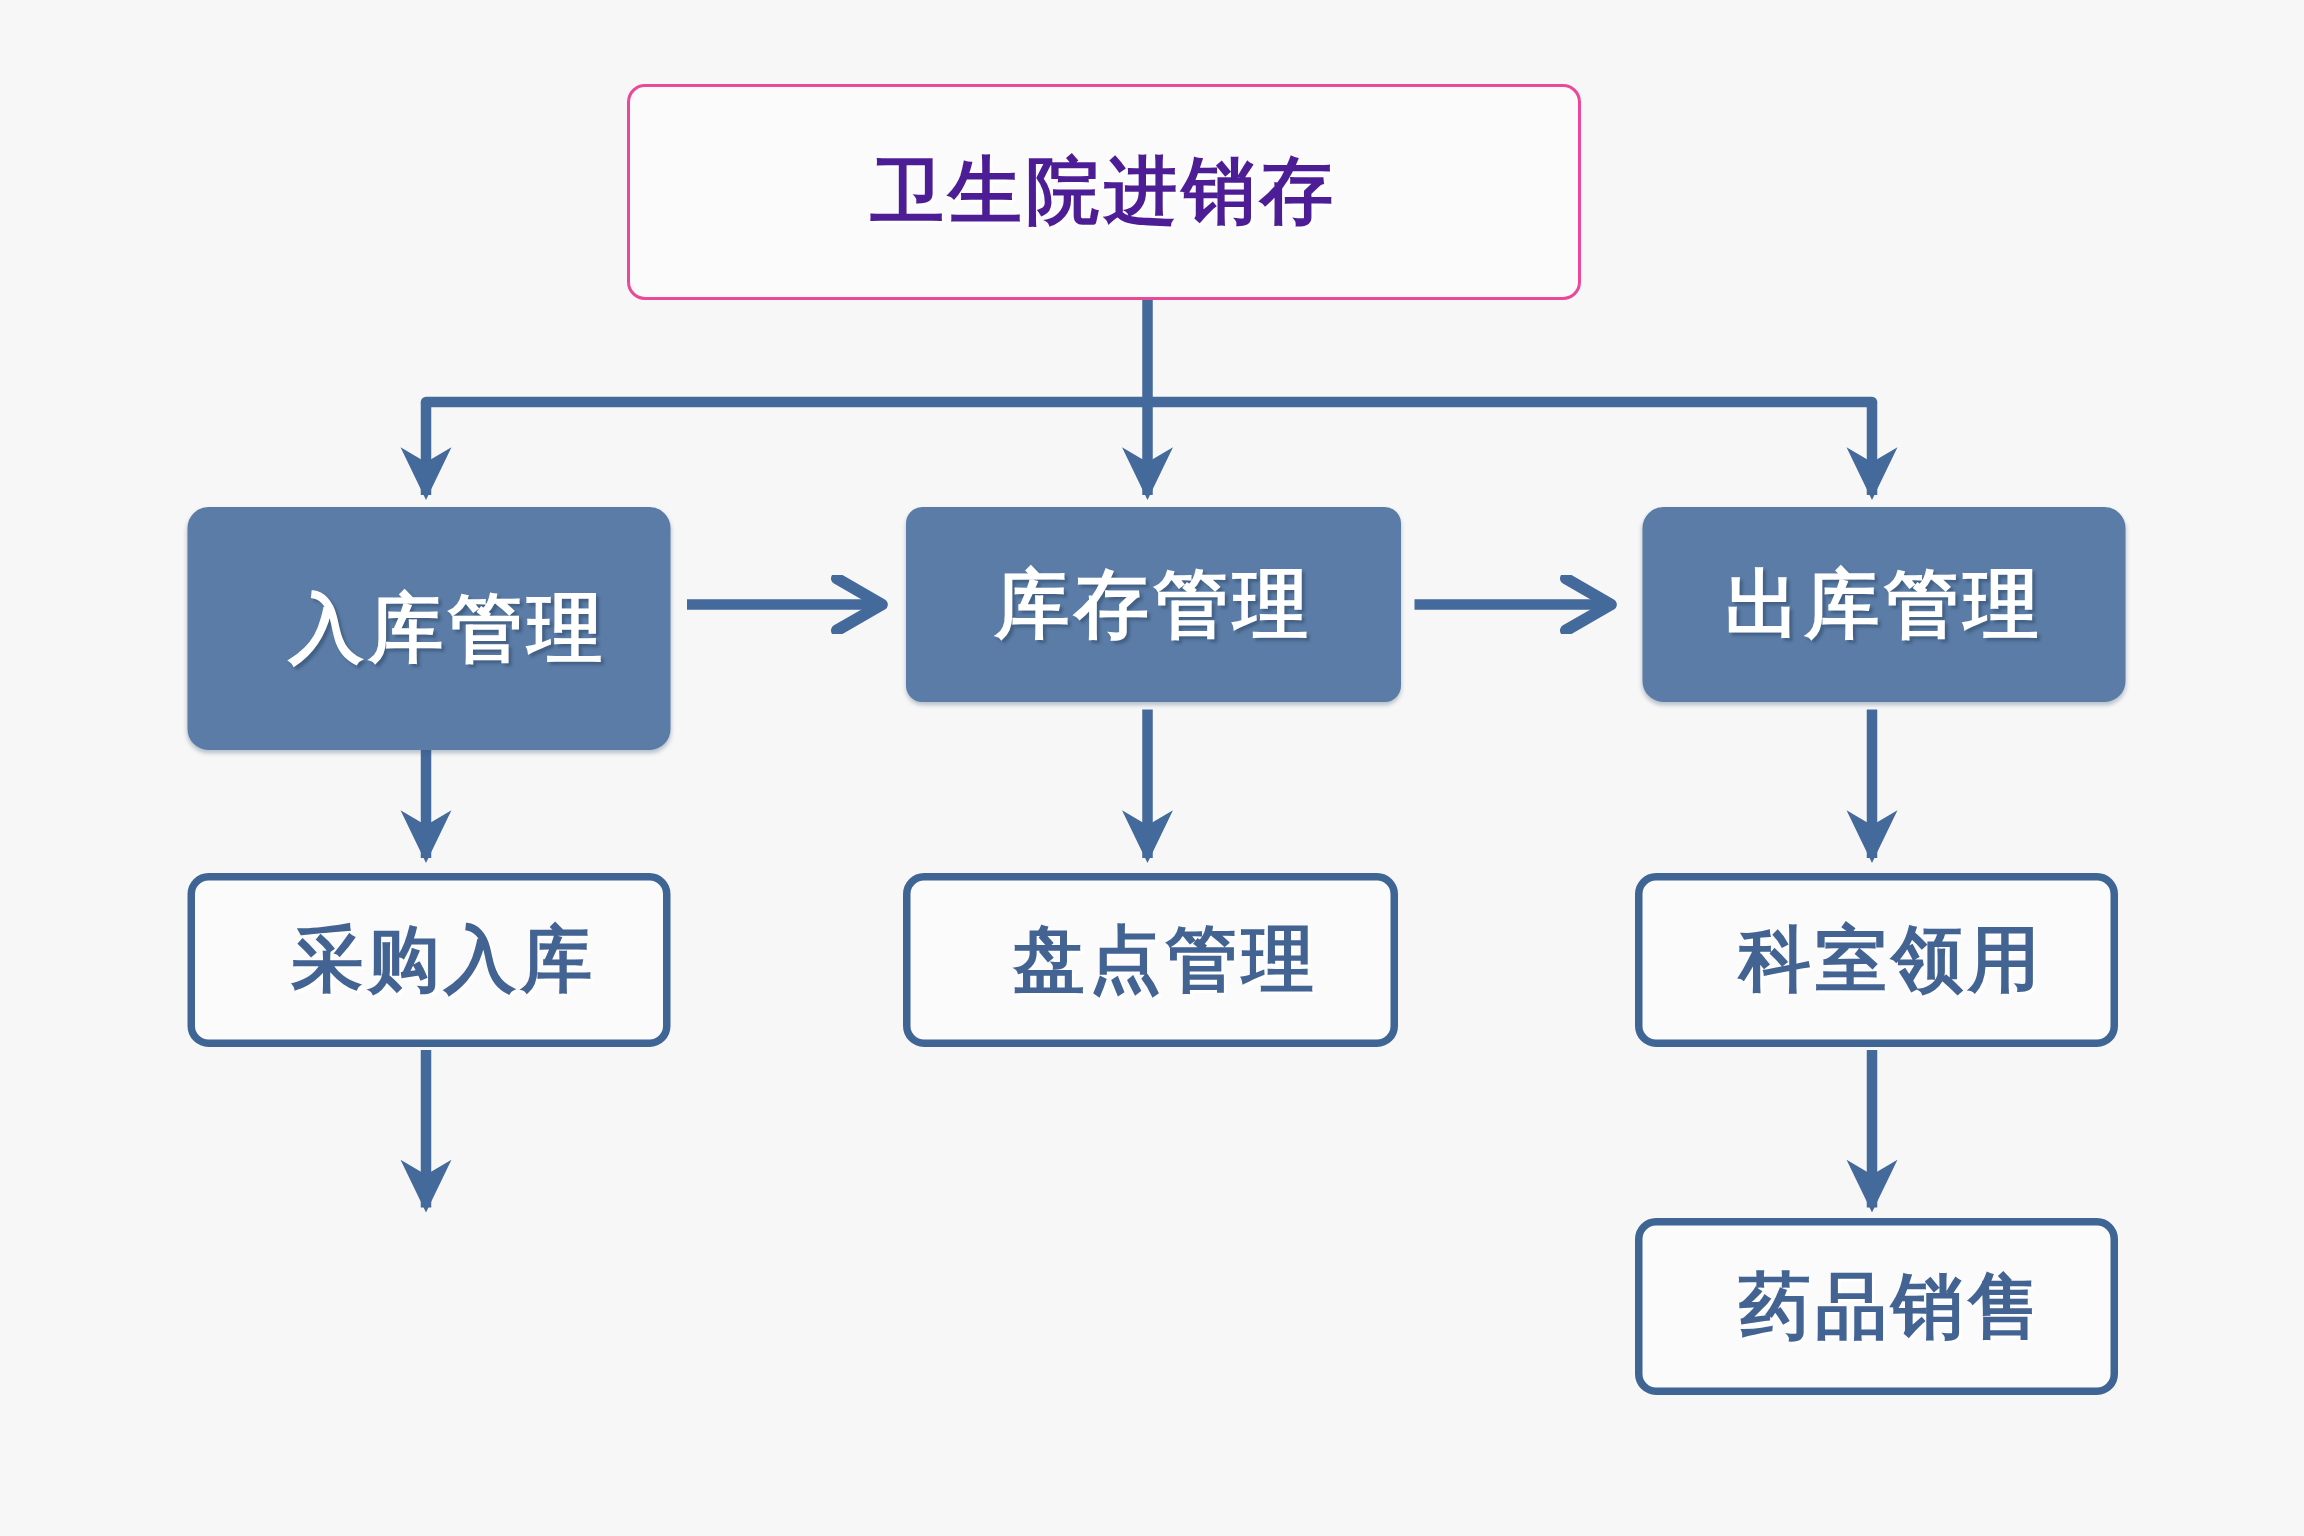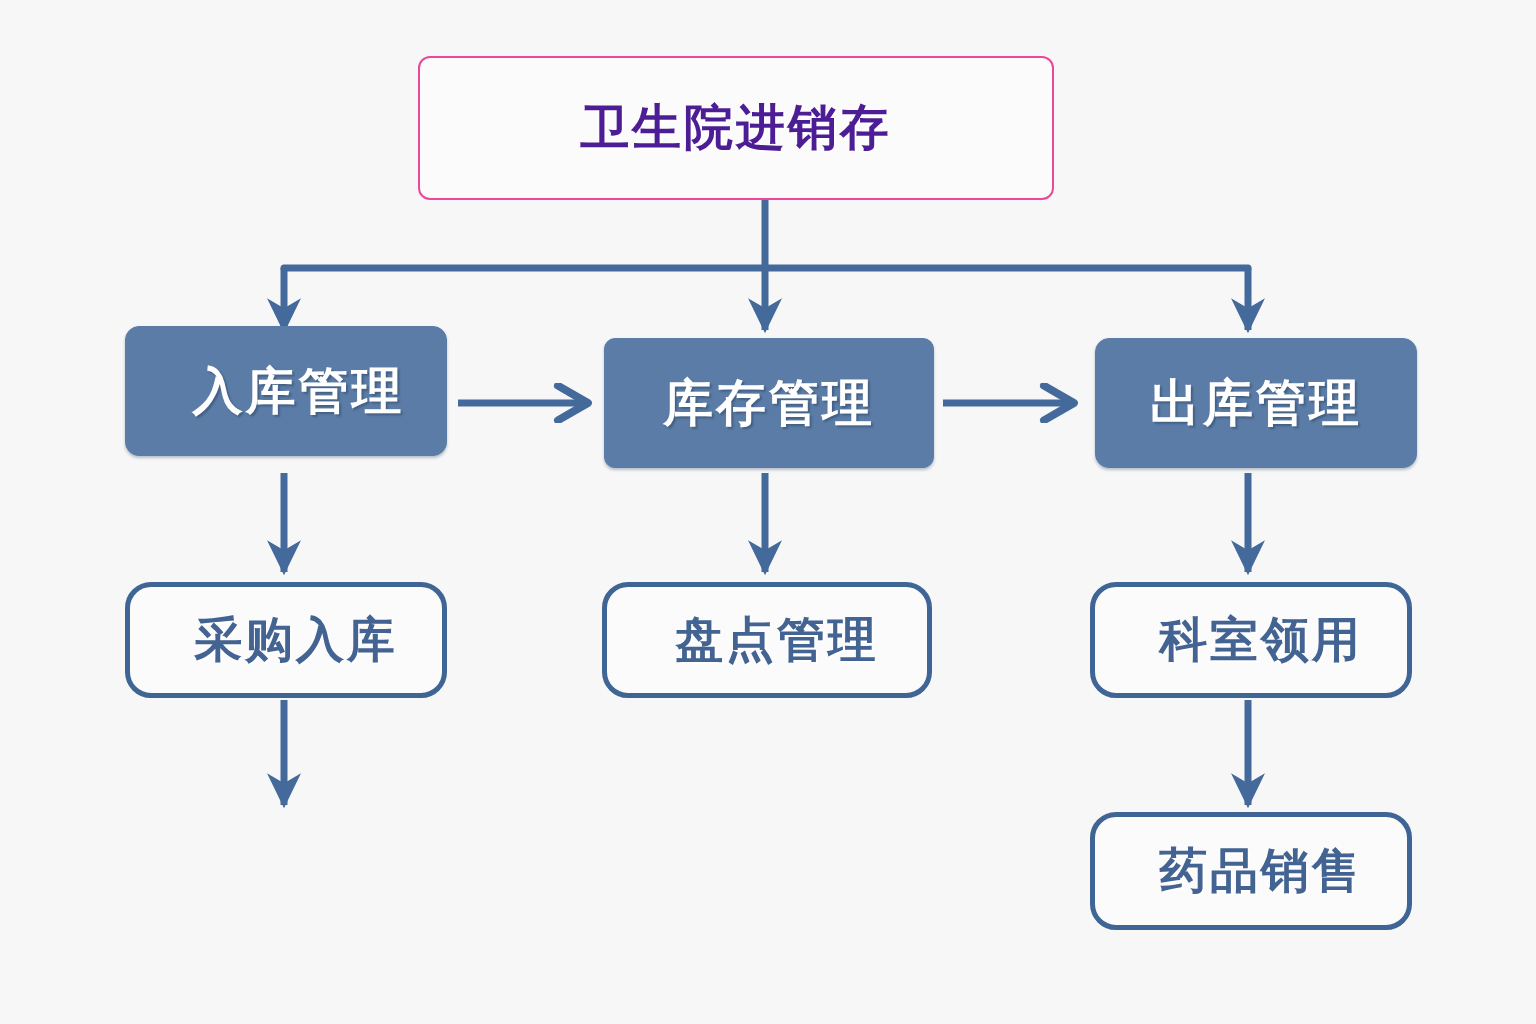--- a/index.html
+++ b/index.html
@@ -53,21 +53,21 @@
     border-radius: 14px;
     color: #ffffff;
     font-size: 50px;
     font-weight: 700;
     text-shadow: 2px 2px 2px rgba(40,62,92,0.45);
     box-shadow: 0 2px 3px rgba(60,85,120,0.35);
   }
   .node-sub {
     background: #fbfbfb;
     border: 5px solid #3f6594;
-    border-radius: 26px;
+    border-radius: 14px;
     color: #436492;
     font-size: 48px;
     font-weight: 700;
     text-shadow: 2px 2px 0 rgba(255,255,255,0.9);
     padding-left: 20px;
   }
 </style>
 </head>
 <body>
 
@@ -107,21 +107,21 @@
 
     <path d="M 284 700 L 284 805" fill="none" stroke="#44699b" stroke-width="7" marker-end="url(#arrowFilled)"></path>
 
     <path d="M 1248 700 L 1248 805" fill="none" stroke="#44699b" stroke-width="7" marker-end="url(#arrowFilled)"></path>
   </svg>
 
   <div class="node node-title" style="left:418px; top:56px; width:636px; height:144px;">
     <span>卫生院进销存</span>
   </div>
 
-  <div class="node node-primary" style="left:125px; top:326px; width:322px; height:130px;padding-left:25px;">
+  <div class="node node-primary" style="left:125px; top:338px; width:322px; height:162px;padding-left:25px;">
     <span>入库管理</span>
   </div>
 
   <div class="node node-primary" style="left:604px; top:338px; width:330px; height:130px;border-radius:11px;">
     <span>库存管理</span>
   </div>
 
   <div class="node node-primary" style="left:1095px; top:338px; width:322px; height:130px;">
     <span>出库管理</span>
   </div>

